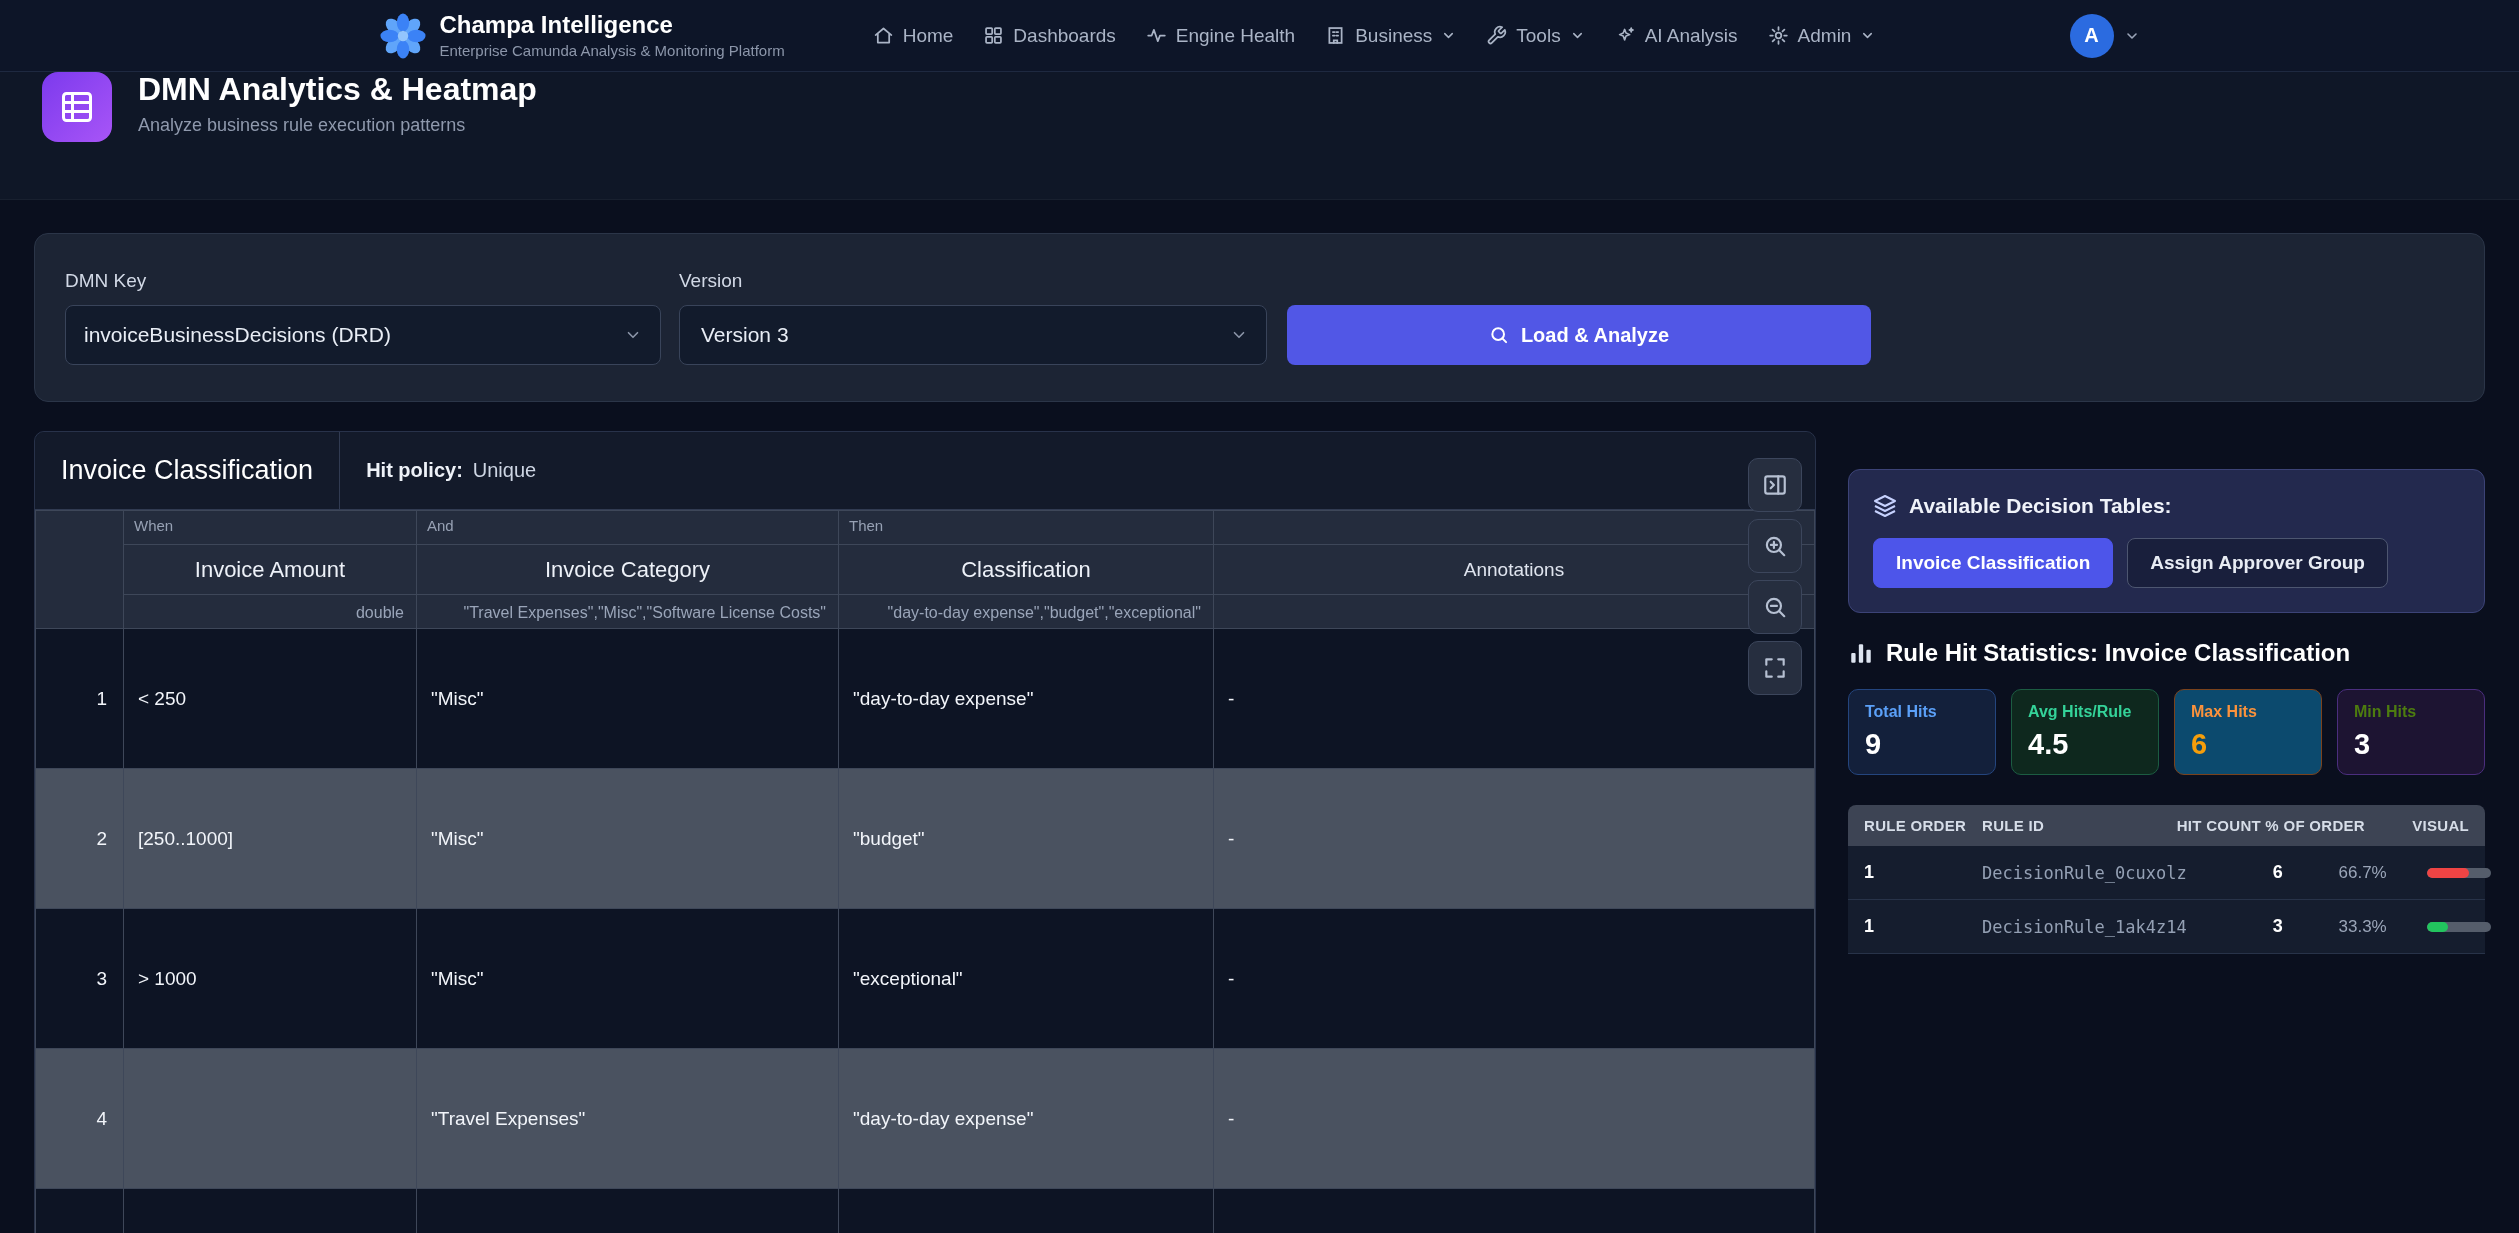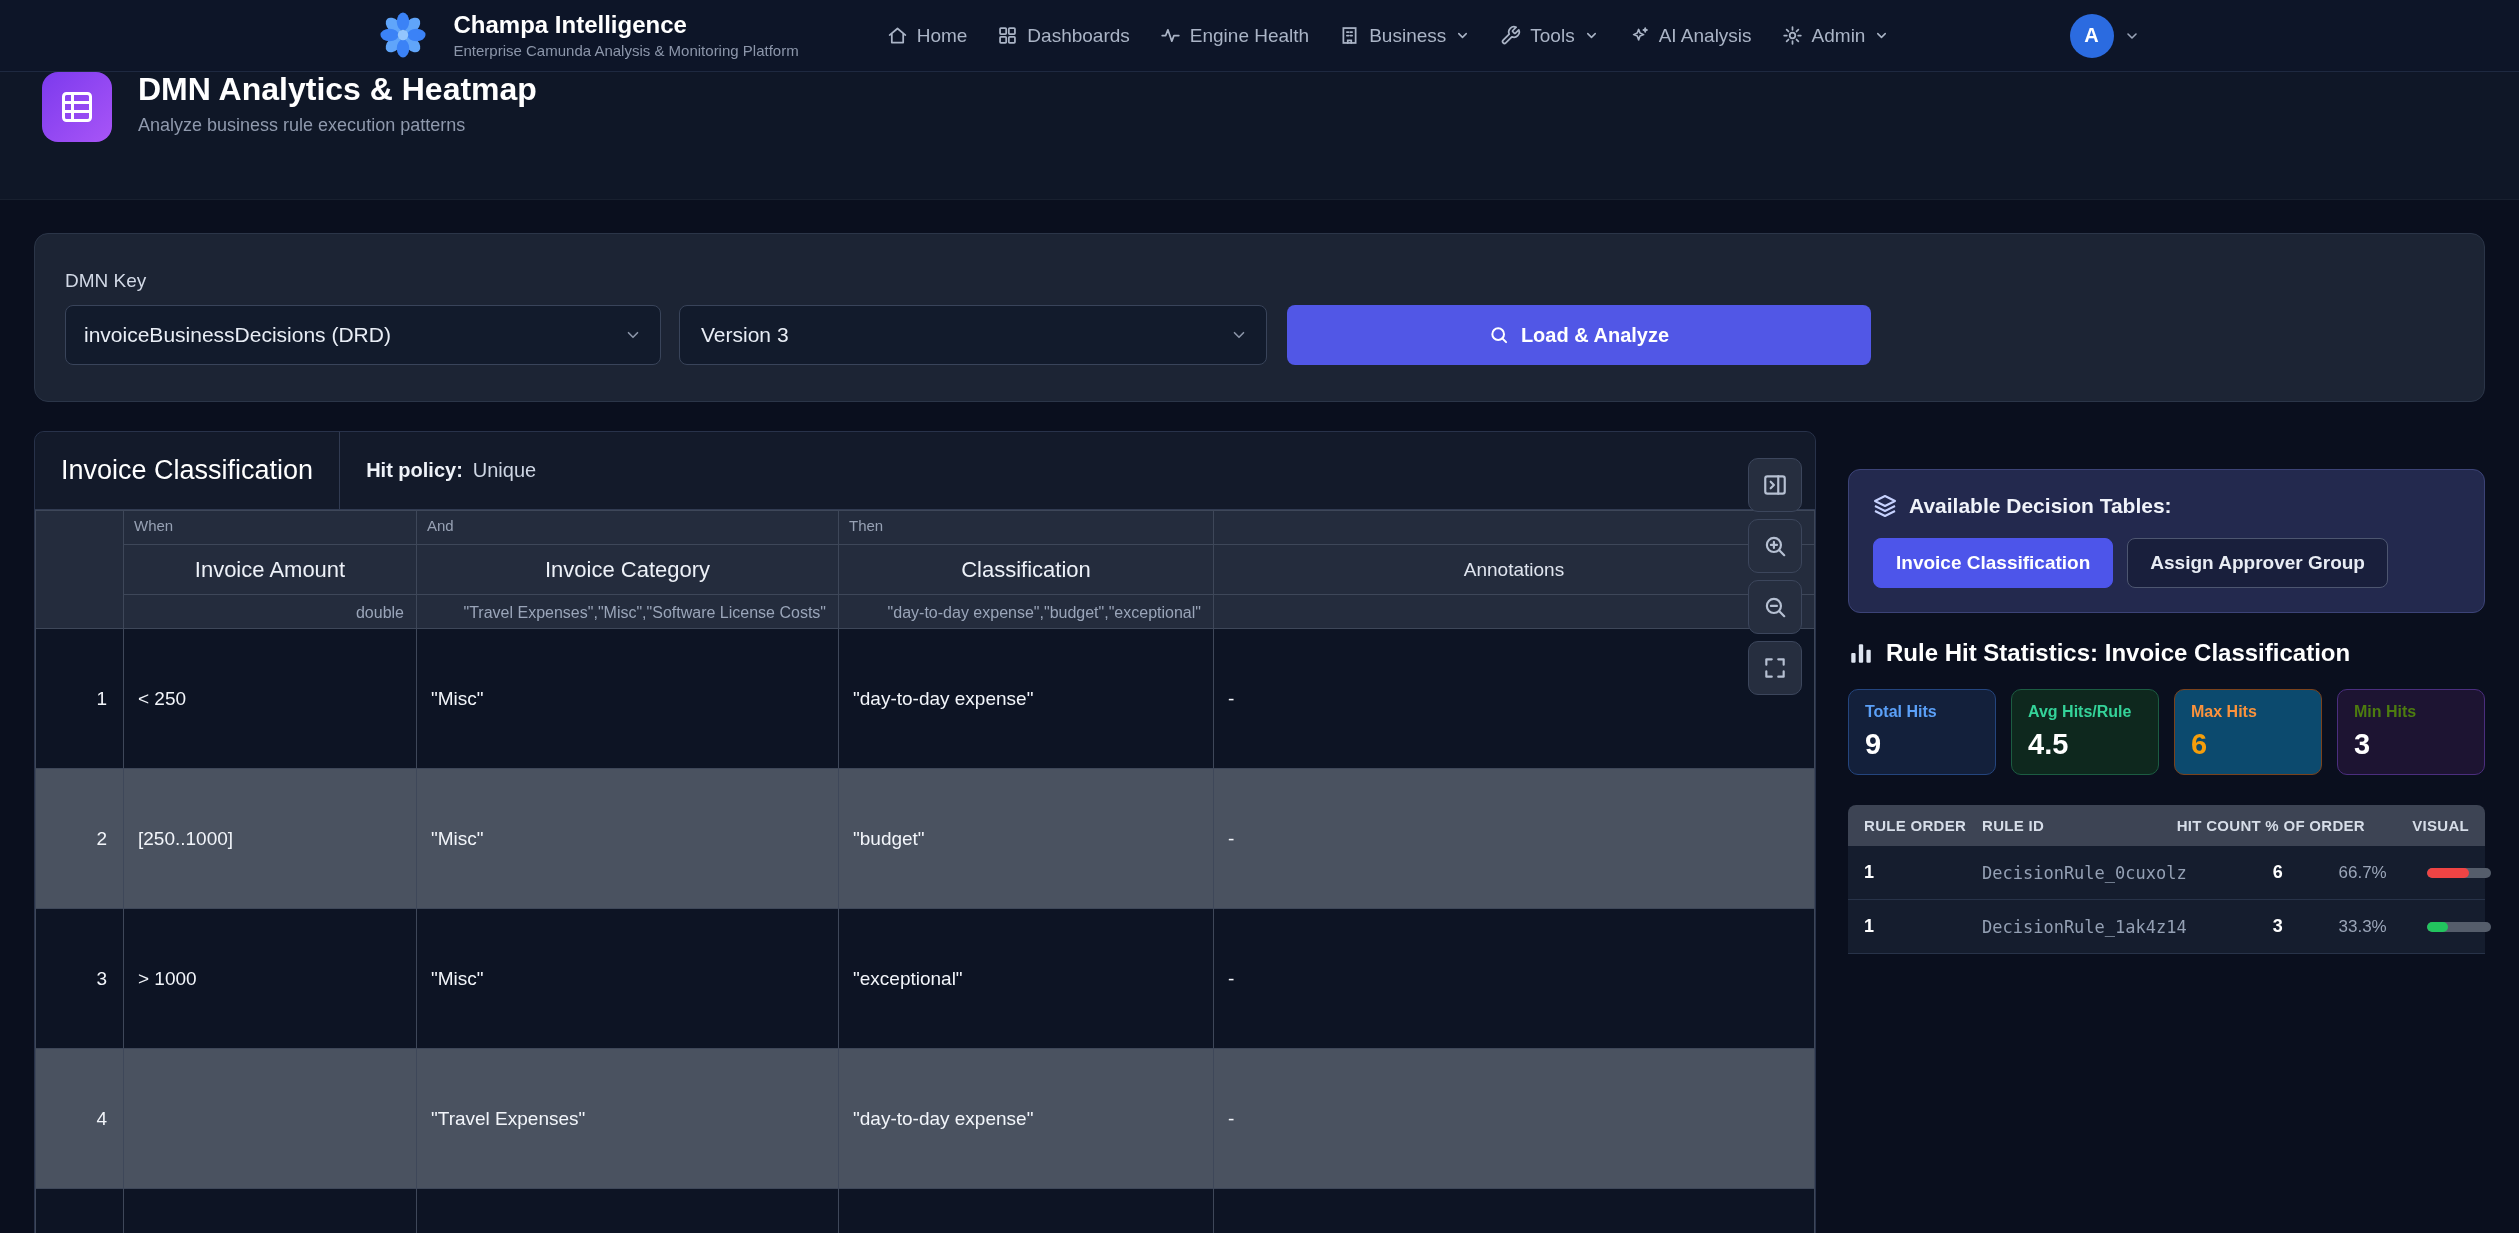--- a/index.html
+++ b/index.html
@@ -7,21 +7,21 @@
   body {
     width:2519px; height:1233px; overflow:hidden; position:relative;
     background:#0a0f1e; color:#e5e9f2;
     font-family:"Liberation Sans", sans-serif;
   }
   svg { display:block; }
 
   
   .navbar { height:72px; background:#0d1528; border-bottom:1px solid #1e2940; display:flex; justify-content:center; }
   .nav-inner { width:1760px; display:flex; align-items:center; height:100%; }
-  .brand { display:flex; align-items:flex-start; gap:28px; }
+  .brand { display:flex; align-items:flex-end; gap:14px; }
   .brand-text { display:flex; flex-direction:column; }
   .brand-title { font-size:24px; font-weight:bold; color:#fff; line-height:1.1; }
   .brand-sub { font-size:15px; color:#8c96aa; margin-top:4px; }
   .nav-items { display:flex; align-items:center; gap:30px; margin-left:88px; }
   .nav-item { display:flex; align-items:center; gap:9px; color:#aab4c6; font-size:19px; cursor:pointer; white-space:nowrap; }
   .nav-item svg { stroke:#aab4c6; }
   .user { margin-left:auto; display:flex; align-items:center; gap:10px; cursor:pointer; }
   .avatar { width:44px; height:44px; border-radius:50%; background:#2b6be0; color:#fff; font-weight:bold; font-size:20px; display:flex; align-items:center; justify-content:center; }
 
   
@@ -245,20 +245,21 @@
         <div class="select sel-1">
           <span>invoiceBusinessDecisions (DRD)</span>
           <span>
               <svg viewBox="0 0 24 24" width="18" height="18" fill="none" stroke="#8b95a8" stroke-width="2.2" stroke-linecap="round" stroke-linejoin="round">
                 <path d="M6 9l6 6 6-6"></path>
               </svg>
             </span>
         </div>
       </div>
       <div class="f-group g2">
+        <span class="f-label">Version</span>
         <div class="select sel-2">
           <span>Version 3</span>
           <span>
               <svg viewBox="0 0 24 24" width="18" height="18" fill="none" stroke="#8b95a8" stroke-width="2.2" stroke-linecap="round" stroke-linejoin="round">
                 <path d="M6 9l6 6 6-6"></path>
               </svg>
             </span>
         </div>
       </div>
       <button class="load-btn">

